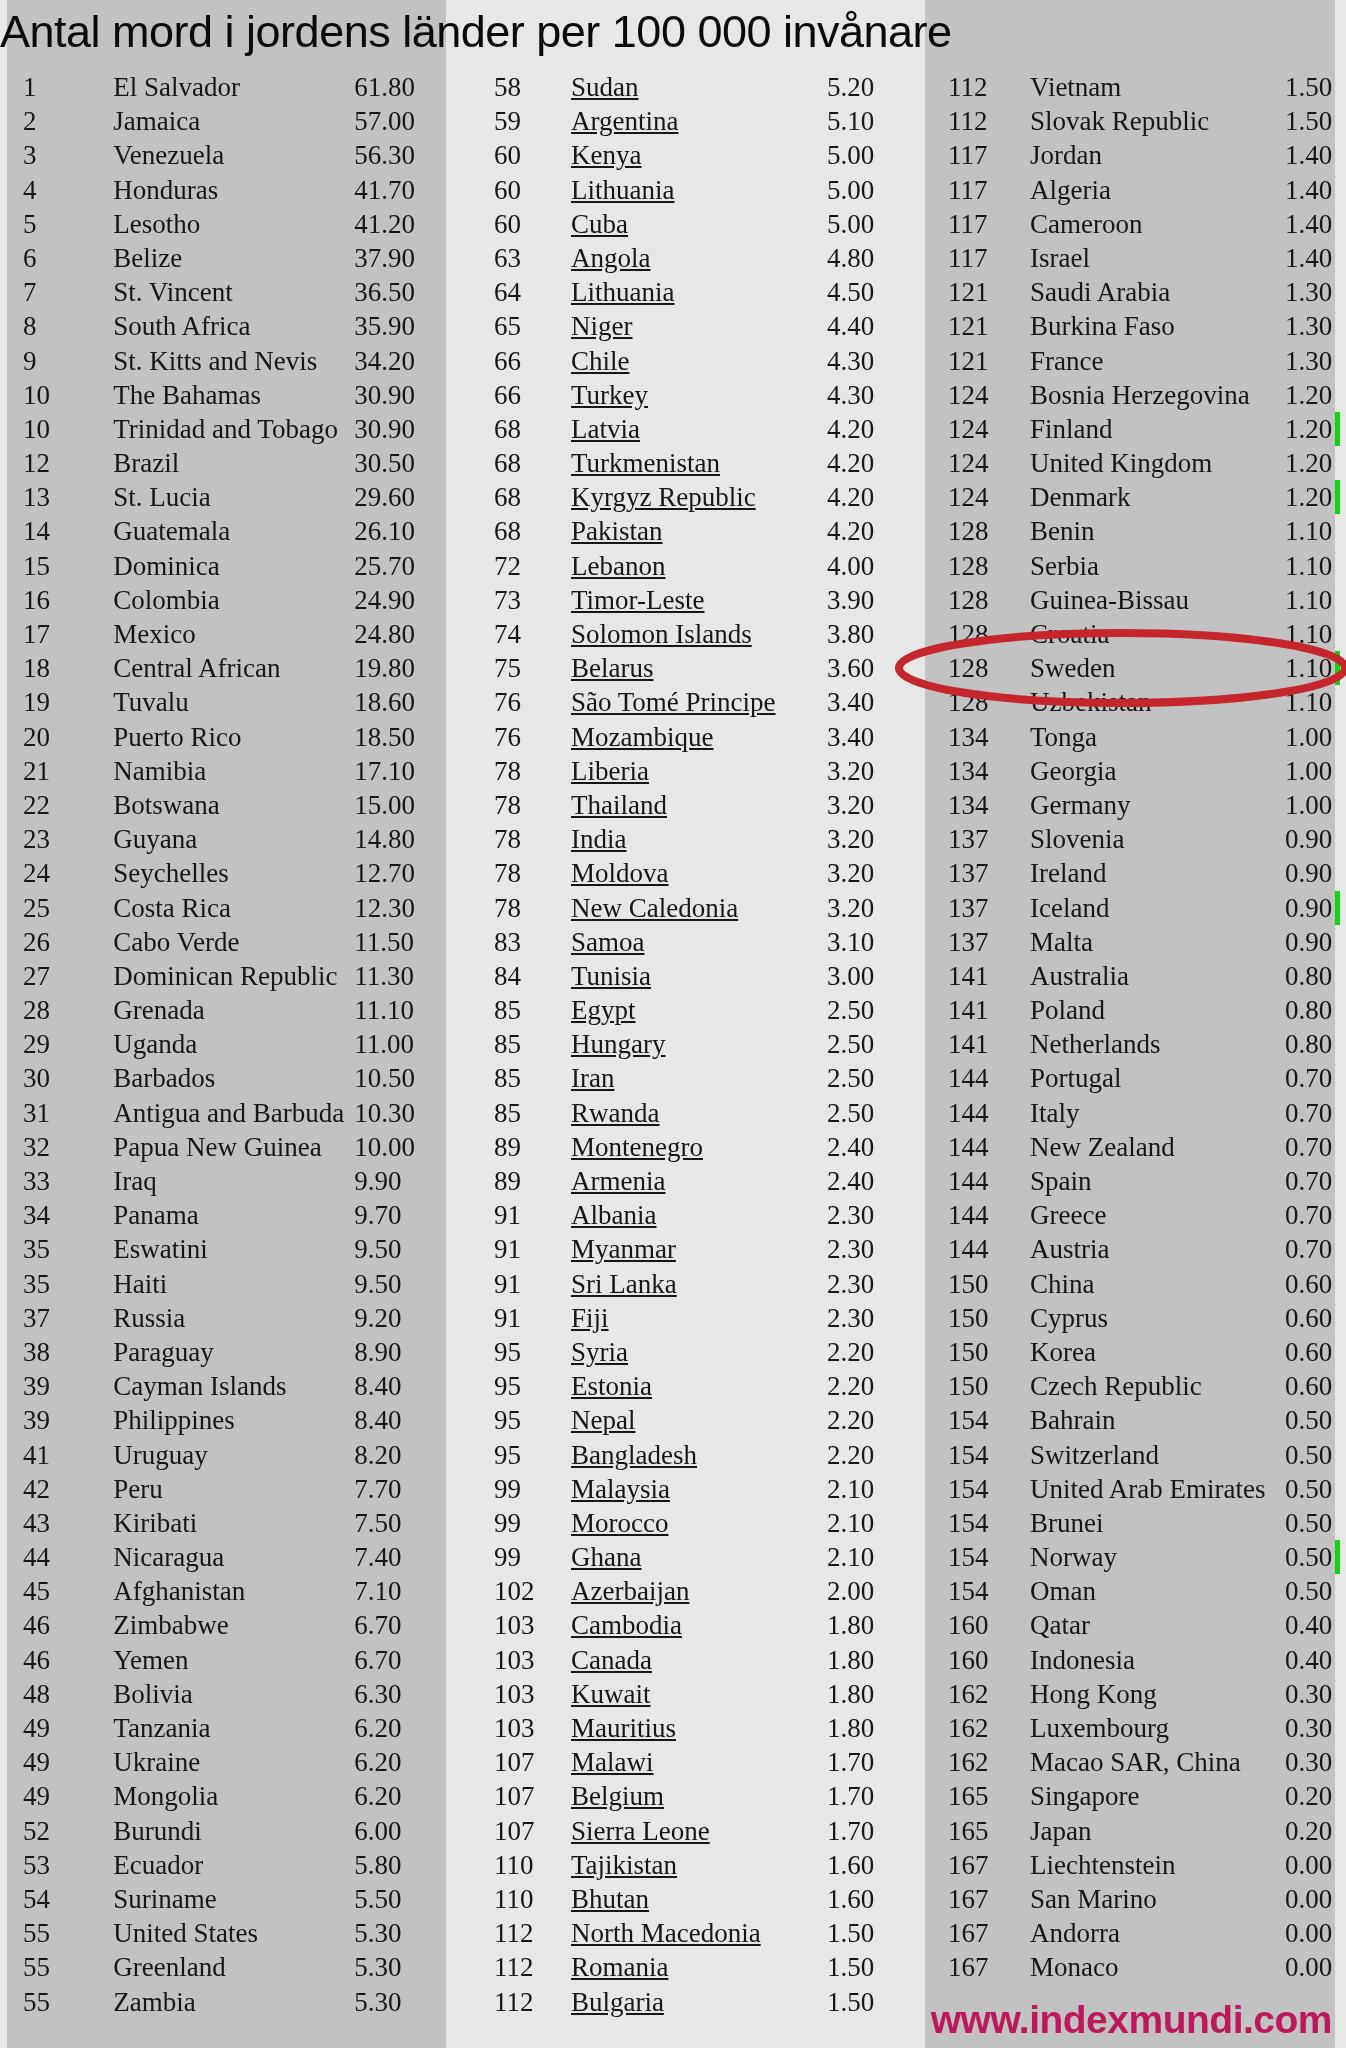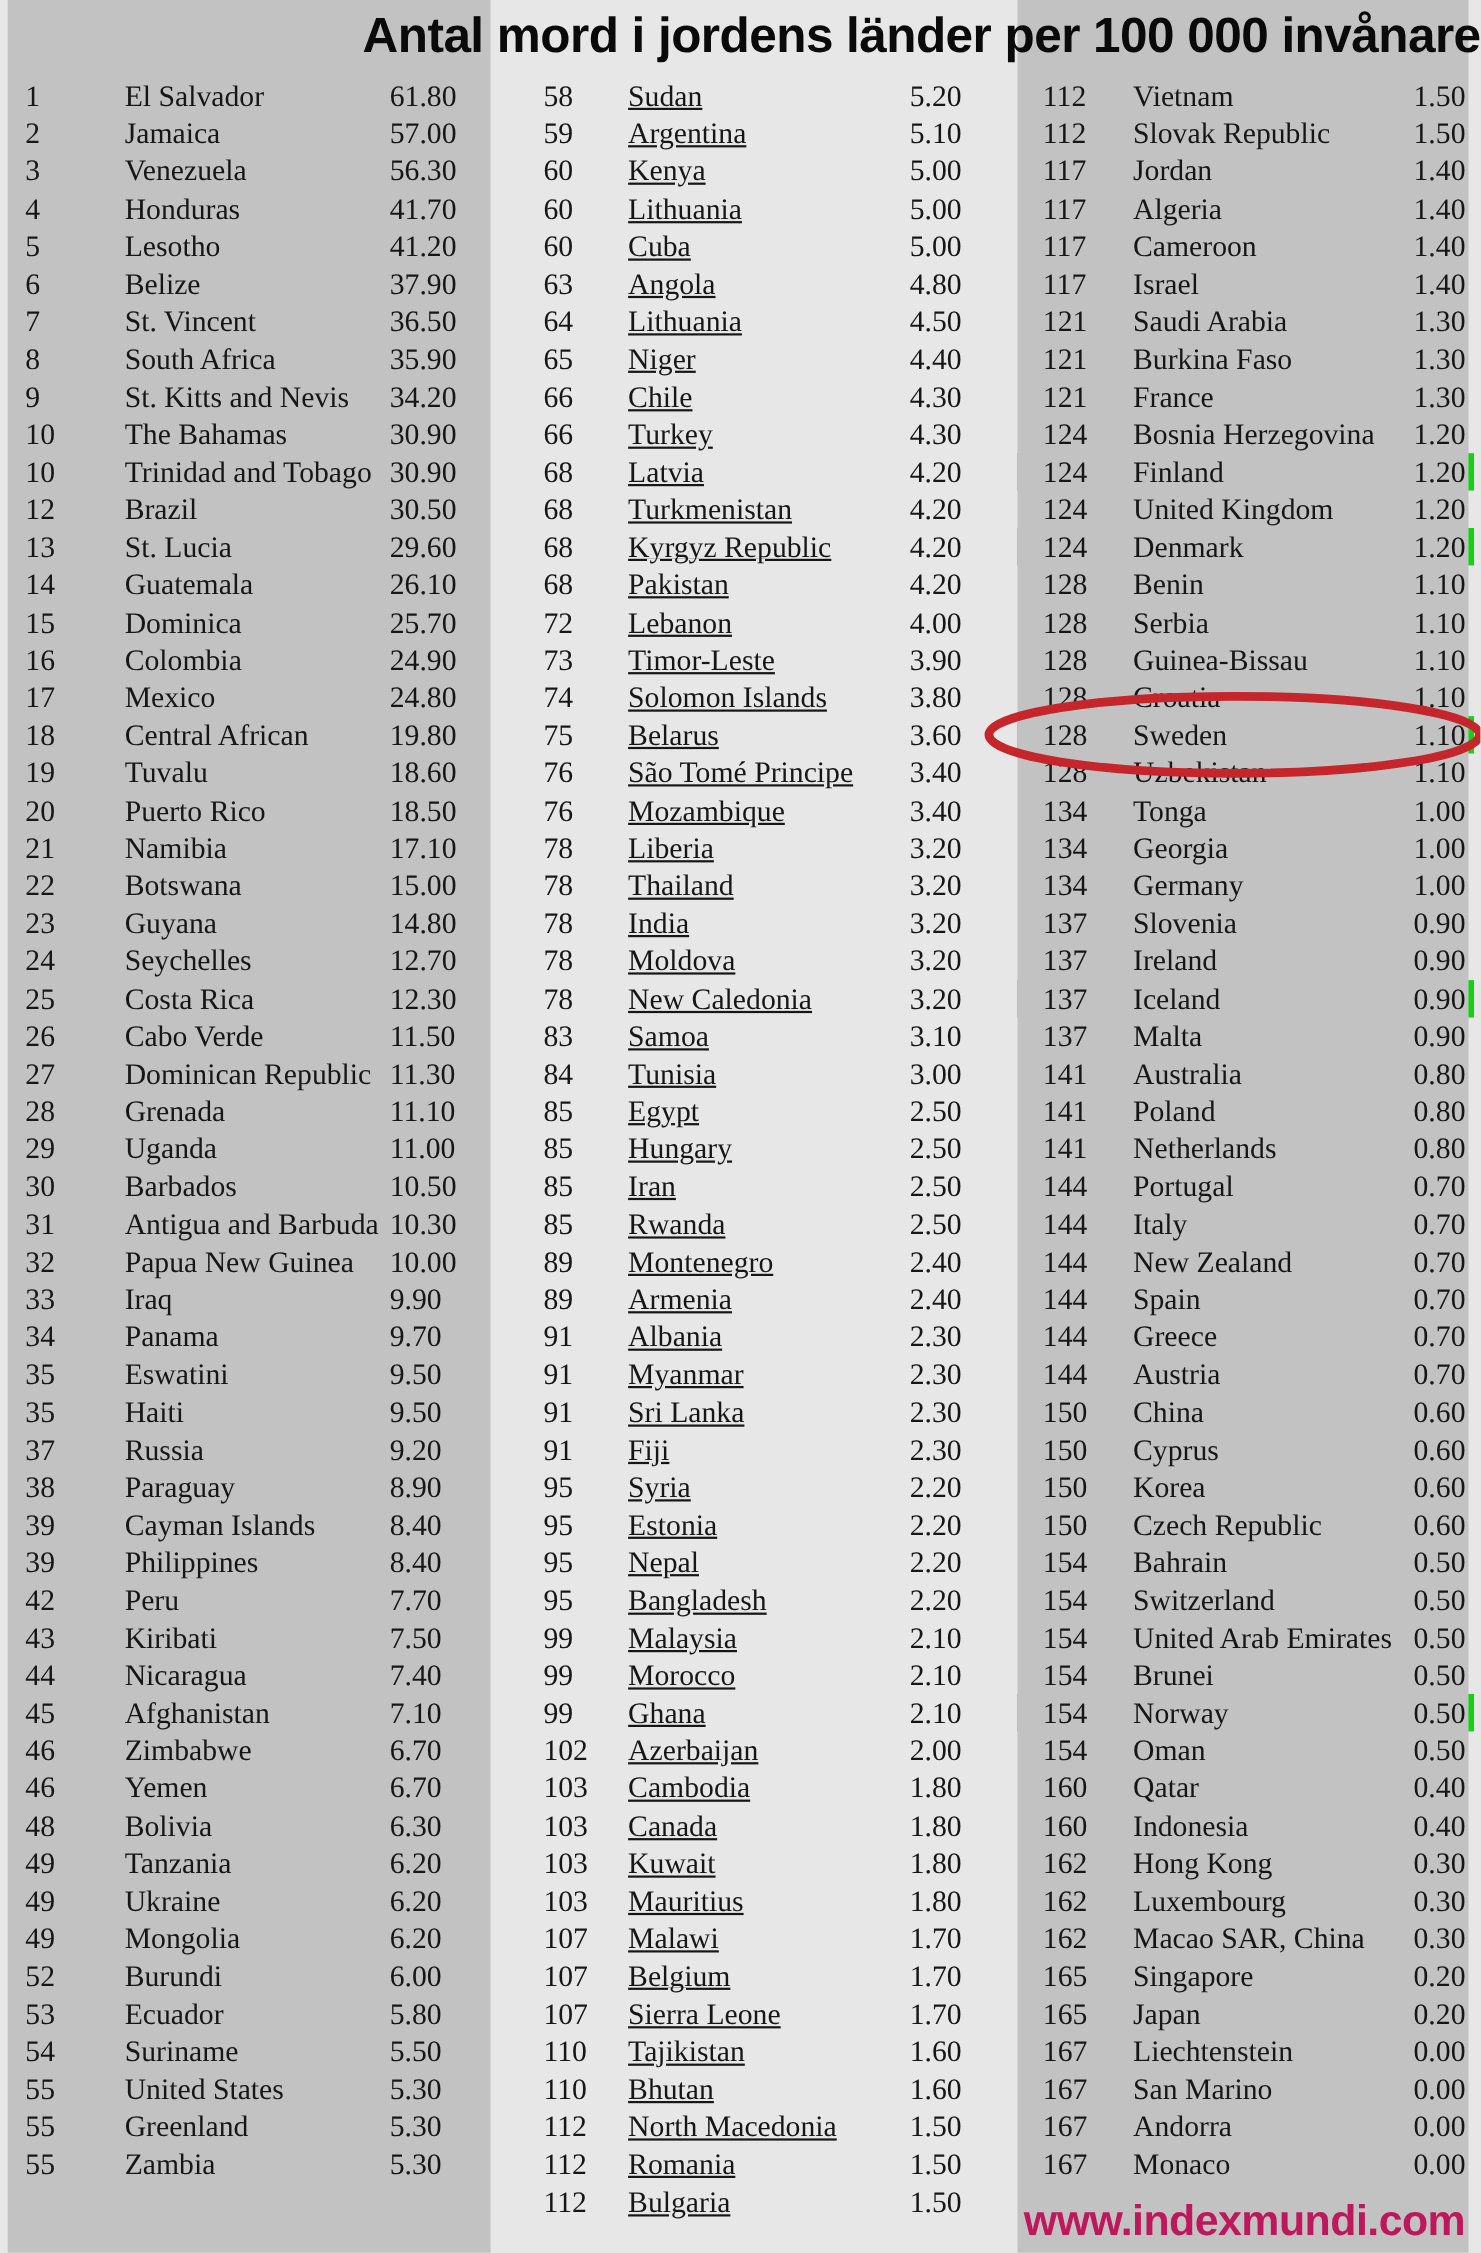--- a/index.html
+++ b/index.html
@@ -8,21 +8,21 @@
     background:var(--band-light,#e7e7e7);
     font-family:"Liberation Serif","DejaVu Serif",serif;
     color:var(--text,#161616);
   }
   .band{position:absolute;top:0;bottom:0;background:var(--band-gray,#c2c2c2);}
   .band.b1{left:7px;width:439px;}
   .band.b3{left:925px;width:410px;}
   .title{
     position:absolute;top:2px;left:0;width:1346px;height:60px;
     font-family:"Liberation Sans","DejaVu Sans",sans-serif;
-    font-weight:700;font-size:45px;line-height:60px;text-align:right;
+    font-weight:400;font-size:45px;line-height:60px;text-align:left;
     letter-spacing:-0.5px;color:#0a0a0a;white-space:nowrap;
   }
   .col{position:absolute;top:70px;}
   .col.c1{left:23px;width:402px;}
   .col.c2{left:494px;width:413px;}
   .col.c3{left:948px;width:417px;}
   .row{position:relative;height:34.2px;display:flex;align-items:center;font-size:27px;line-height:34.2px;white-space:nowrap;}
   .c1 .rank{width:67px;} .c1 .country{width:259px;margin-left:28px;} .c1 .value{width:76px;}
   .c2 .rank{width:77px;} .c2 .country{width:256px;text-decoration:underline;} .c2 .value{width:80px;}
   .c3 .rank{width:82px;} .c3 .country{width:255px;} .c3 .value{width:80px;}
@@ -243,20 +243,25 @@
     <span class="rank">39</span>
     <span class="country">Cayman Islands</span>
     <span class="value">8.40</span>
   </div>
     <div class="row">
     <span class="rank">39</span>
     <span class="country">Philippines</span>
     <span class="value">8.40</span>
   </div>
     <div class="row">
+    <span class="rank">41</span>
+    <span class="country">Uruguay</span>
+    <span class="value">8.20</span>
+  </div>
+    <div class="row">
     <span class="rank">42</span>
     <span class="country">Peru</span>
     <span class="value">7.70</span>
   </div>
     <div class="row">
     <span class="rank">43</span>
     <span class="country">Kiribati</span>
     <span class="value">7.50</span>
   </div>
     <div class="row">

